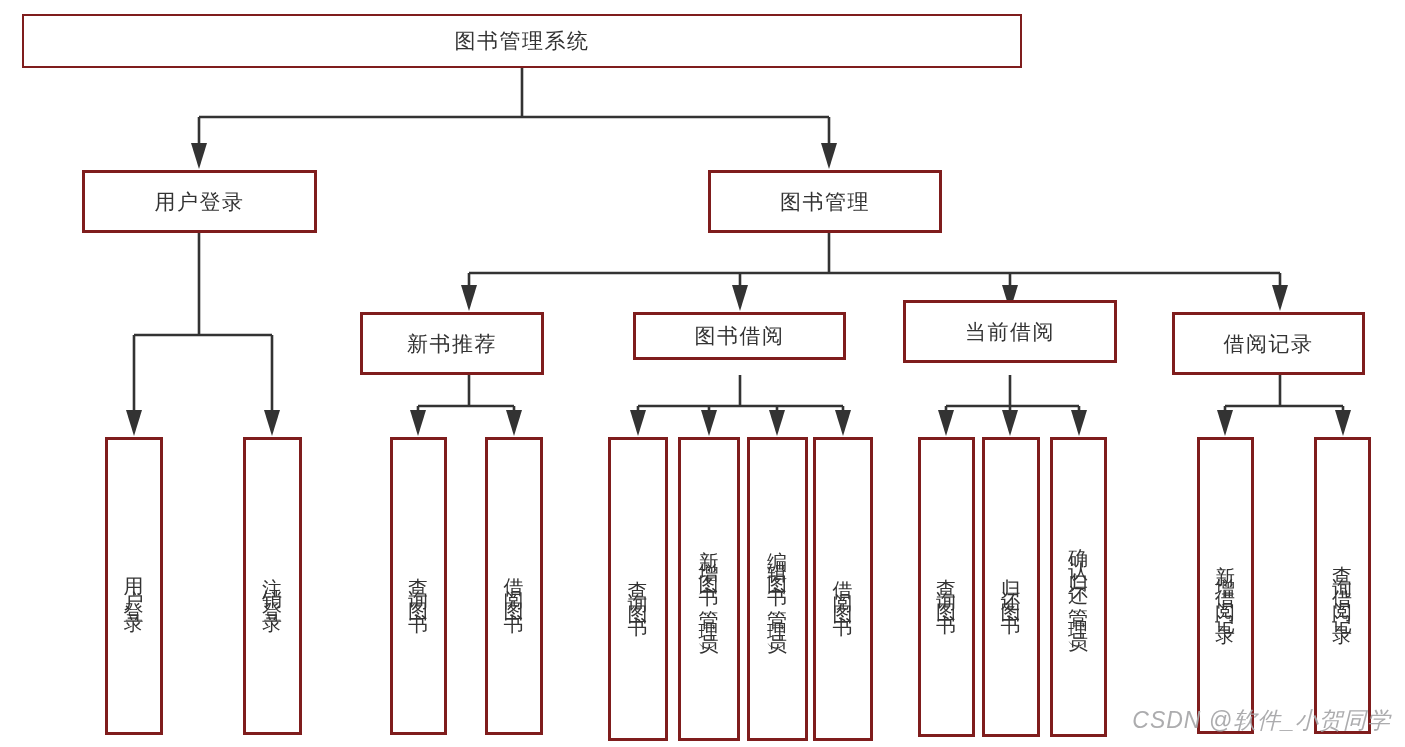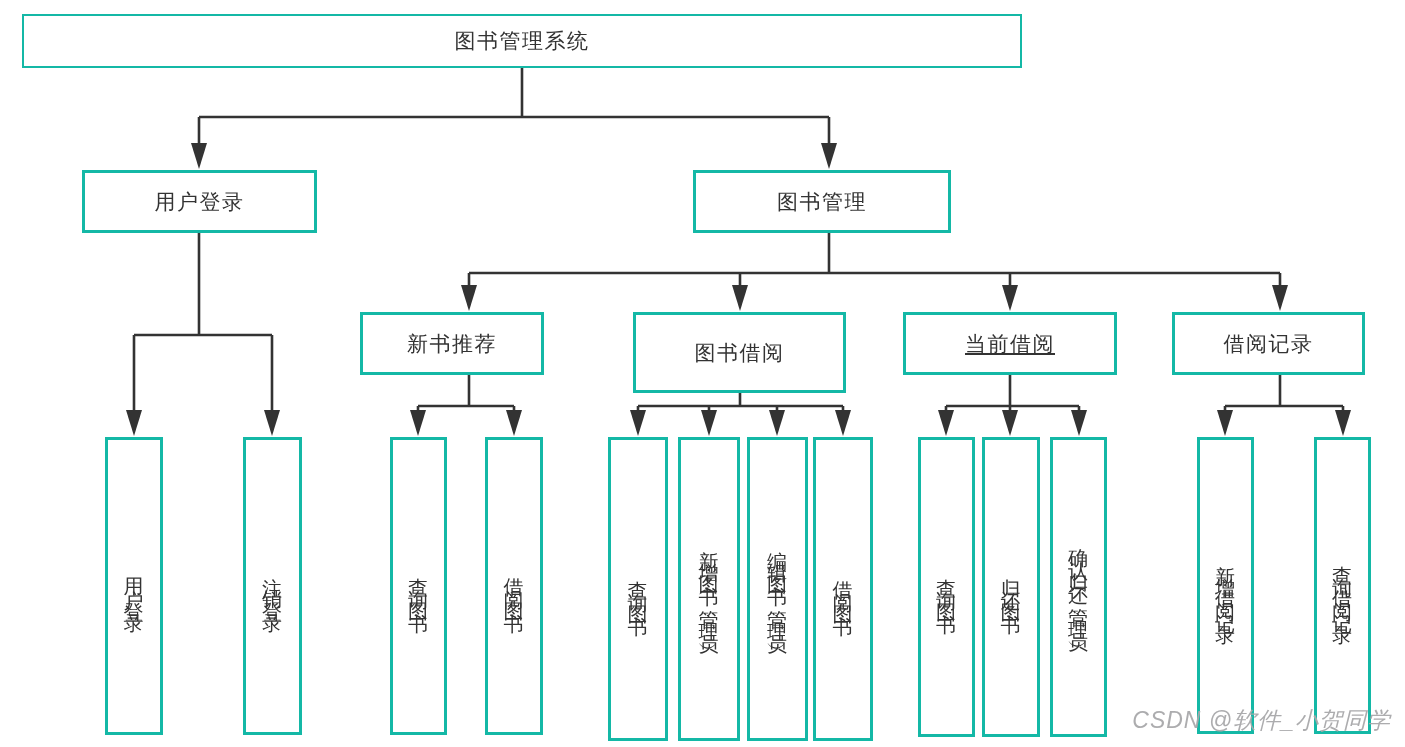--- a/index.html
+++ b/index.html
@@ -5,21 +5,21 @@
   html,body { margin:0; padding:0; background:#ffffff; }
   .stage {
     position:relative; width:1405px; height:747px; background:#ffffff;
     font-family:"Liberation Sans", sans-serif; overflow:hidden;
   }
   svg.connectors { position:absolute; left:0; top:0; z-index:0; }
   svg.connectors path { stroke:#333333; stroke-width:2.6; fill:none; }
   svg.connectors polygon { fill:#333333; stroke:none; }
 
   .node {
-    position:absolute; background:#ffffff; border:3px solid #14b8a6;
+    position:absolute; background:#ffffff; border:3px solid #7f1d1d;
     box-sizing:border-box; display:flex; align-items:center; justify-content:center;
     color:#333333; z-index:1;
   }
   .node.root { border-width:2.5px; }
   .h-label { font-size:21px; letter-spacing:1.5px; white-space:nowrap; }
   .v-label {
     writing-mode:vertical-rl; text-orientation:mixed;
     font-size:20px; letter-spacing:12px; line-height:1; white-space:nowrap;
   }
   .watermark {
@@ -68,31 +68,31 @@
     <polygon points="1343,436 1335,410 1351,410"></polygon>
   </svg>
 
   <div class="node root" style="left:22px; top:14px; width:1000px; height:54px;">
     <span class="h-label">图书管理系统</span>
   </div>
 
   <div class="node" style="left:82px; top:170px; width:235px; height:63px;">
     <span class="h-label">用户登录</span>
   </div>
-  <div class="node" style="left:693px; top:170px; width:258px; height:63px;">
+  <div class="node" style="left:708px; top:170px; width:234px; height:63px;">
     <span class="h-label">图书管理</span>
   </div>
 
   <div class="node" style="left:360px; top:312px; width:184px; height:63px;">
     <span class="h-label">新书推荐</span>
   </div>
-  <div class="node" style="left:633px; top:312px; width:213px; height:81px;font-family:Liberation Serif, serif;">
+  <div class="node" style="left:633px; top:312px; width:213px; height:48px;font-family:Liberation Serif, serif;">
     <span class="h-label">图书借阅</span>
   </div>
-  <div class="node" style="left:903px; top:312px; width:214px; height:63px;text-decoration:underline;">
+  <div class="node" style="left:903px; top:300px; width:214px; height:63px;">
     <span class="h-label">当前借阅</span>
   </div>
   <div class="node" style="left:1172px; top:312px; width:193px; height:63px;">
     <span class="h-label">借阅记录</span>
   </div>
 
   <div class="node" style="left:105px; top:437px; width:58px; height:298px;">
     <span class="v-label">用户登录</span>
   </div>
   <div class="node" style="left:243px; top:437px; width:59px; height:298px;">

